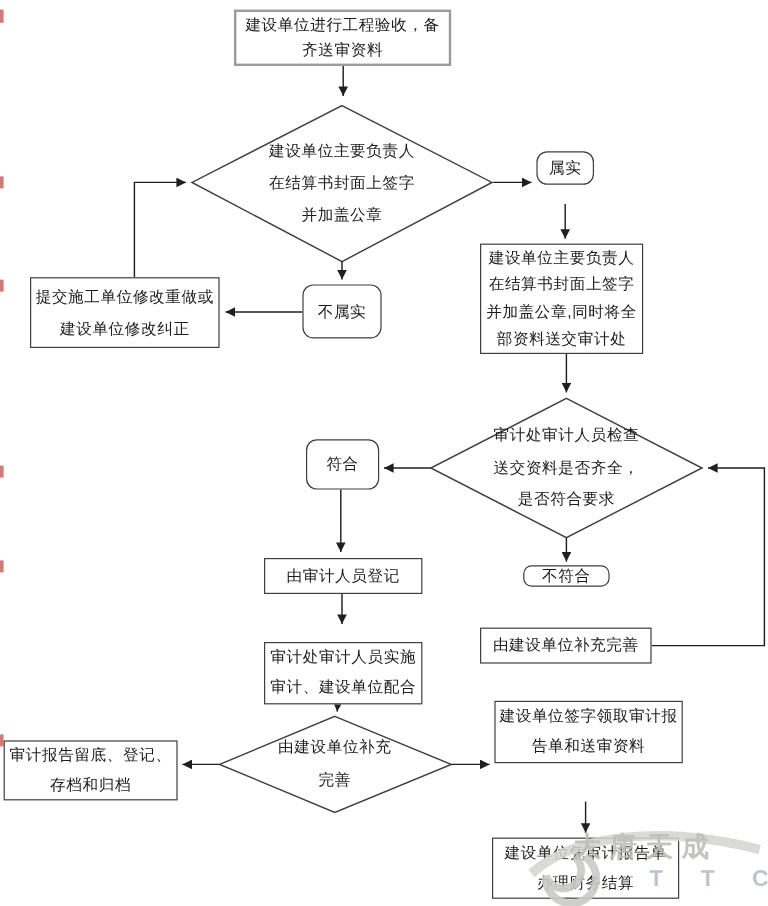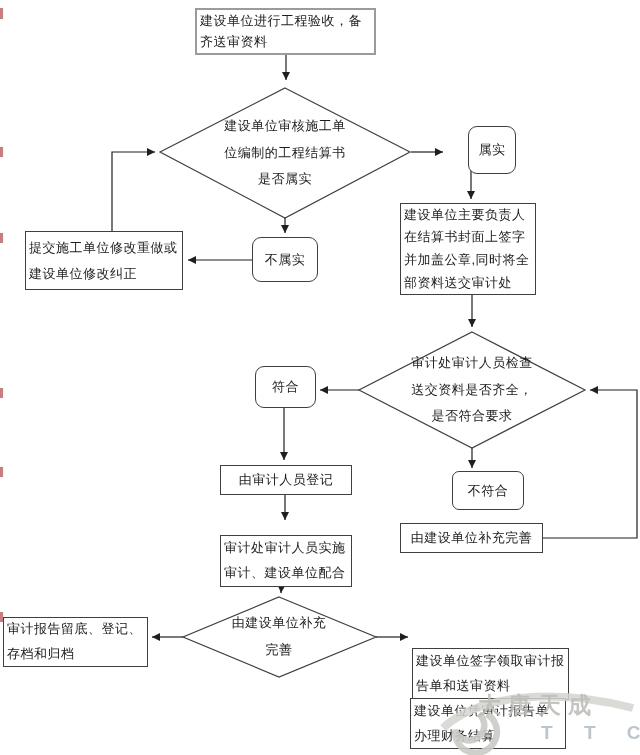--- a/index.html
+++ b/index.html
@@ -4,21 +4,21 @@
 <style>
   html,body{margin:0;padding:0;background:#ffffff;}
   #canvas{
     position:relative;width:640px;height:755px;background:#ffffff;overflow:hidden;
     font-family:"Liberation Sans","DejaVu Sans",sans-serif;
     color:#1c1c1c;font-size:13px;
   }
   #wires{position:absolute;left:0;top:0;z-index:1;}
   .node{
     position:absolute;z-index:2;display:flex;align-items:center;justify-content:center;
-    line-height:1.8;background:#ffffff;box-sizing:border-box;
+    text-align:center;line-height:1.8;background:#ffffff;box-sizing:border-box;
     padding:2px 3px;letter-spacing:0.5px;
   }
   .rect{border:1px solid #3f3f3f;}
   .round{border:1px solid #3f3f3f;border-radius:9px;}
   .start{border:2px solid #9b9b9b;}
   .dlabel{
     position:absolute;z-index:2;display:flex;align-items:center;justify-content:center;
     text-align:center;line-height:2.05;background:transparent;letter-spacing:0.5px;
   }
   .red-mark{position:absolute;left:0;width:3px;background:#bf4040;opacity:0.7;z-index:3;}
@@ -63,47 +63,47 @@
       <line x1="285" y1="495" x2="285" y2="520" marker-end="url(#ah)"></line>
       <line x1="282" y1="577" x2="281" y2="593" marker-end="url(#ah)"></line>
       <line x1="183" y1="637" x2="152" y2="637" marker-end="url(#ah)"></line>
       <line x1="376" y1="637" x2="408" y2="637" marker-end="url(#ah)"></line>
       <line x1="488" y1="668" x2="488" y2="694" marker-end="url(#ah)"></line>
     </g>
   </svg>
 
   <div class="node rect start" style="left:195px;top:8px;width:181px;height:47px;line-height:1.6;">建设单位进行工程验收，备齐送审资料</div>
 
-  <div class="dlabel" style="left:224px;top:108px;width:122px;height:90px;">建设单位审核施工单位编制的工程结算书是否属实</div>
+  <div class="dlabel" style="left:224px;top:108px;width:122px;height:90px;">建设单位主要负责人在结算书封面上签字并加盖公章</div>
 
-  <div class="node round" style="left:468px;top:126px;width:48px;height:48px;">属实</div>
+  <div class="node round" style="left:447px;top:126px;width:48px;height:28px;">属实</div>
 
   <div class="node round" style="left:252px;top:237px;width:66px;height:45px;">不属实</div>
 
   <div class="node rect" style="left:25px;top:231px;width:158px;height:59px;line-height:2.0;">提交施工单位修改重做或建设单位修改纠正</div>
 
   <div class="node rect" style="left:400px;top:203px;width:136px;height:92px;line-height:1.75;">建设单位主要负责人在结算书封面上签字并加盖公章,同时将全部资料送交审计处</div>
 
   <div class="dlabel" style="left:411px;top:349px;width:122px;height:82px;">审计处审计人员检查送交资料是否齐全，是否符合要求</div>
 
   <div class="node round" style="left:255px;top:366px;width:61px;height:42px;">符合</div>
 
-  <div class="node round" style="left:436px;top:471px;width:72px;height:39px;border-radius:7px;margin-left:16px;">不符合</div>
+  <div class="node round" style="left:436px;top:471px;width:72px;height:18px;border-radius:7px;">不符合</div>
 
   <div class="node rect" style="left:400px;top:523px;width:143px;height:30px;">由建设单位补充完善</div>
 
   <div class="node rect" style="left:220px;top:465px;width:132px;height:30px;">由审计人员登记</div>
 
   <div class="node rect" style="left:220px;top:525px;width:132px;height:52px;line-height:1.9;margin-top:10px;">审计处审计人员实施审计、建设单位配合</div>
 
   <div class="dlabel" style="left:229px;top:608px;width:100px;height:58px;">由建设单位补充完善</div>
 
   <div class="node rect" style="left:3px;top:617px;width:145px;height:50px;line-height:1.9;">审计报告留底、登记、存档和归档</div>
 
-  <div class="node rect" style="left:412px;top:648px;width:157px;height:52px;line-height:1.9;">建设单位签字领取审计报告单和送审资料</div>
+  <div class="node rect" style="left:412px;top:584px;width:157px;height:52px;line-height:1.9;">建设单位签字领取审计报告单和送审资料</div>
 
   <div class="node rect" style="left:410px;top:698px;width:156px;height:51px;line-height:1.9;">建设单位凭审计报告单办理财务结算</div>
 
   <div class="red-mark" style="top:8px;height:11px;"></div>
   <div class="red-mark" style="top:147px;height:10px;"></div>
   <div class="red-mark" style="top:233px;height:10px;"></div>
   <div class="red-mark" style="top:388px;height:10px;"></div>
   <div class="red-mark" style="top:467px;height:10px;"></div>
   <div class="red-mark" style="top:612px;height:10px;"></div>
 

